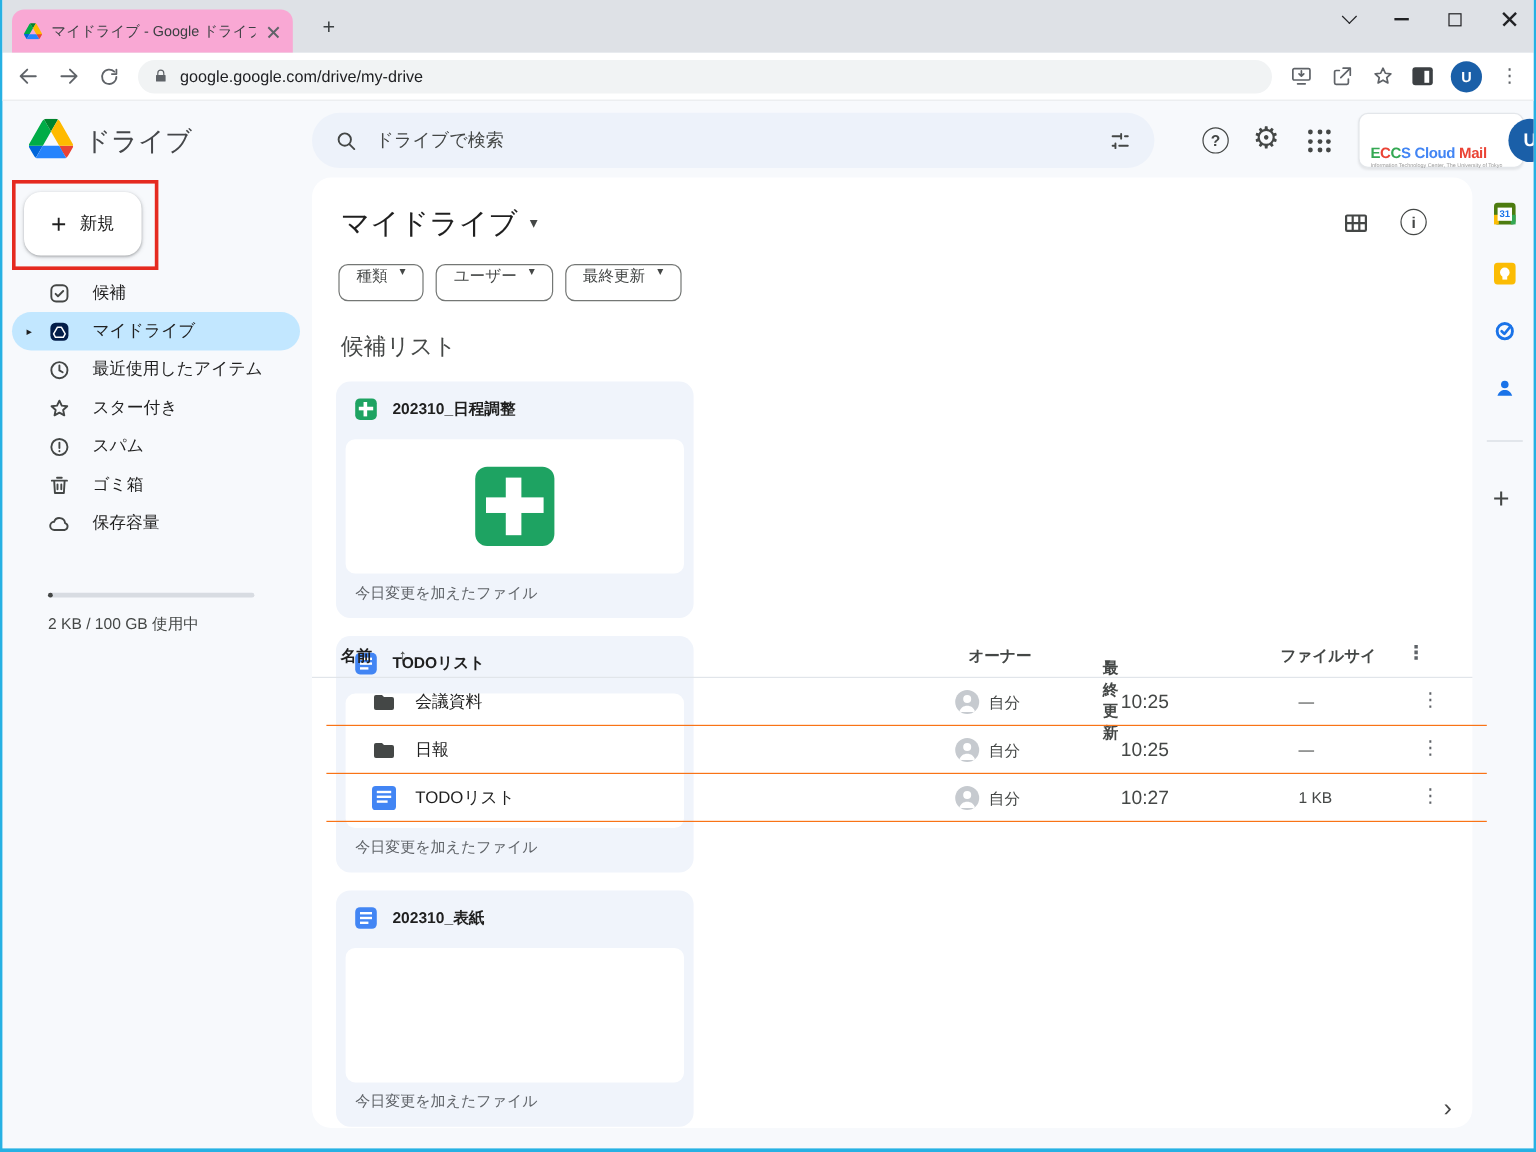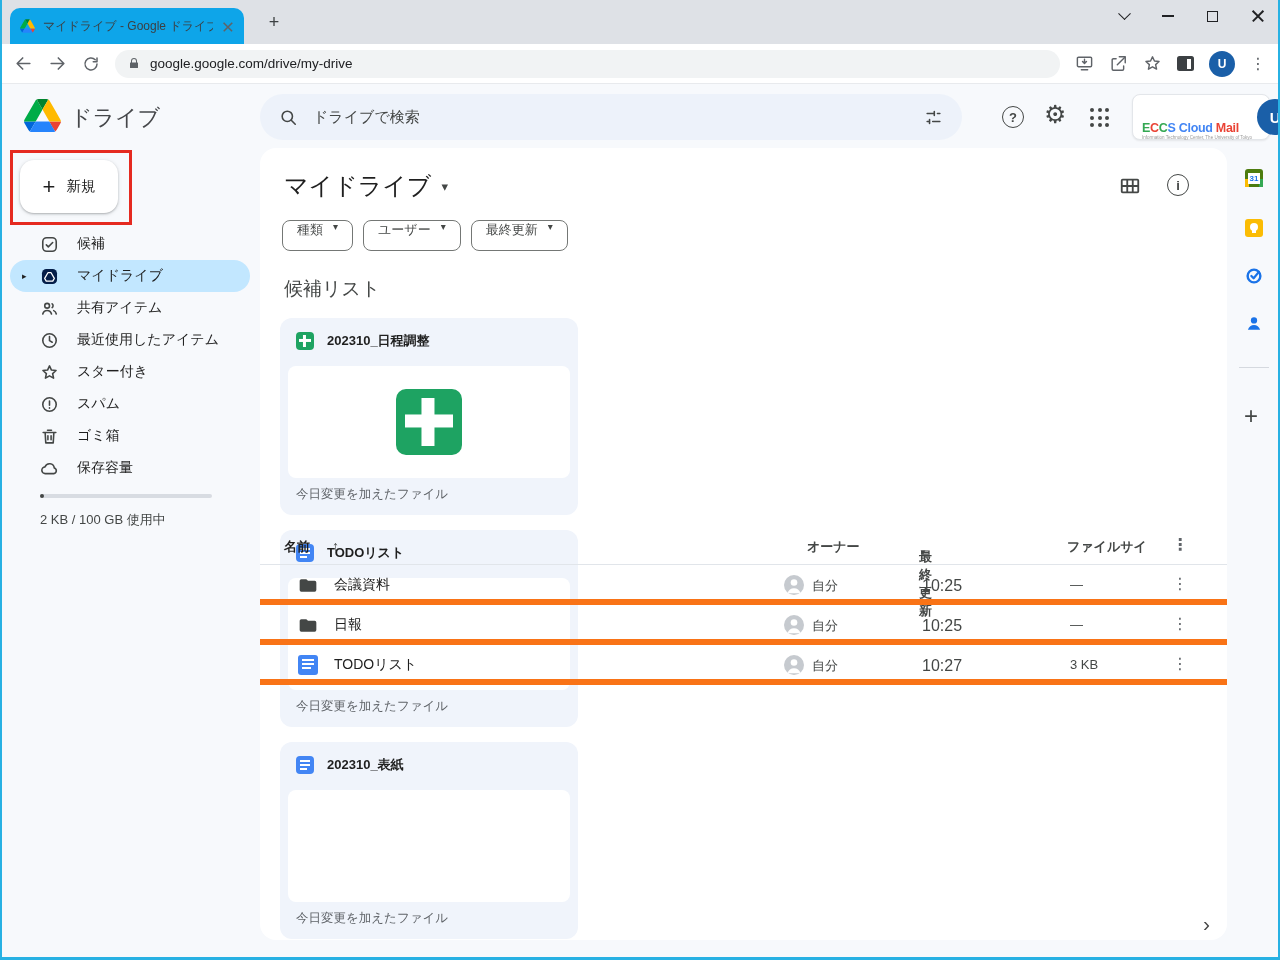--- a/index.html
+++ b/index.html
@@ -3,21 +3,21 @@
 <meta charset="utf-8">
 <style>
   * { margin:0; padding:0; box-sizing:border-box; }
   html,body { width:1280px; height:960px; }
   body { font-family:"Liberation Sans","DejaVu Sans",sans-serif; color:#1f1f1f; }
   .screen { position:relative; width:1280px; height:960px; background:#f7f9fc; overflow:hidden;
             border-left:2px solid #27b1e3; border-right:2px solid #27b1e3; border-bottom:3px solid #27b1e3; }
 
   
   .tabstrip { position:absolute; left:0; top:0; width:100%; height:44px; background:#dee1e6; }
-  .tab { position:absolute; left:8px; top:8px; width:234px; height:36px; background:#0ea5e9;
+  .tab { position:absolute; left:8px; top:8px; width:234px; height:36px; background:#f9a8d4;
          border-radius:10px 10px 0 0; display:flex; align-items:center; padding:0 10px; gap:8px;text-align:center; }
   .tab-title { flex:1; font-size:12px; color:#3c4043; white-space:nowrap; overflow:hidden; }
   .newtab-btn { position:absolute; left:260px; top:10px; font-size:18px; color:#3c4043; width:24px; height:24px;
                 display:flex; align-items:center; justify-content:center; }
   .win-controls { position:absolute; right:14px; top:0; height:32px; display:flex; align-items:center; gap:33px; }
   .wc-chevron { width:9px; height:9px; border-right:1.7px solid #202124; border-bottom:1.7px solid #202124;
                 transform:rotate(45deg) translate(-2px,-2px); }
   .wc-min { width:12px; height:1.7px; background:#202124; }
   .wc-max { width:11px; height:11px; border:1.7px solid #202124; }
   .x-icon { position:relative; width:13px; height:13px; }
@@ -113,21 +113,21 @@
   .tbl-header { position:absolute; left:0; top:380px; width:100%; height:37px; border-bottom:1px solid #e1e5ea;
                 font-size:13px; color:#444746; font-weight:bold; }
   .tbl-header span { position:absolute; top:10px; }
   .th-name { left:24px; color:#1f1f1f; }
   .th-sort { left:72px; font-size:14px; font-weight:normal; }
   .th-owner { left:547px; }
   .th-modified { left:659px; display:flex; align-items:center; gap:6px; }
   .th-mod-caret { font-size:8px; }
   .th-size { left:807px; }
   .th-kebab { left:912px; top:9px !important; }
-  .tbl-row { position:absolute; left:0; width:100%; height:40px; border-bottom:6px solid #f97316; }
+  .tbl-row { position:absolute; left:12px; width:100%; height:40px; border-bottom:1px solid #f97316; }
   .row-1 { top:417px; } .row-2 { top:457px; } .row-3 { top:497px; }
   .row-ic { position:absolute; left:38px; top:10px; width:20px; height:20px; }
   .row-name { position:absolute; left:74px; top:11px; font-size:14px; color:#1f1f1f; }
   .owner-avatar { position:absolute; left:524px; top:10px; width:20px; height:20px; border-radius:50%;
                   background:#c6cacf; overflow:hidden; }
   .row-owner { position:absolute; left:552px; top:12px; font-size:13px; color:#444746; }
   .row-time { position:absolute; left:662px; top:12px; font-size:16px; color:#444746; }
   .row-size { position:absolute; left:810px; top:12px; font-size:13px; color:#444746; }
   .row-kebab { position:absolute; left:912px; top:11px; }
 
@@ -270,29 +270,20 @@
     <div class="nav-item active">
       <span class="nav-caret">▸</span>
       <svg class="nav-ic" viewBox="0 0 24 24">
           <rect x="2.5" y="2.5" width="19" height="19" rx="5.5" fill="#041e49"></rect>
           <path d="M10 7.2h4l4.1 7.1-2 3.5H7.9l-2-3.5z" fill="none" stroke="#fff" stroke-width="1.6" stroke-linejoin="round"></path>
         </svg>
       <span>マイドライブ</span>
     </div>
     <div class="nav-item">
       <svg class="nav-ic" viewBox="0 0 24 24" fill="none" stroke="#444746" stroke-width="2" stroke-linecap="round">
-          <circle cx="9" cy="8.5" r="3"></circle>
-          <path d="M3.5 19c.8-3 3-4.5 5.5-4.5s4.7 1.5 5.5 4.5"></path>
-          <path d="M15.3 6.1a3 3 0 0 1 0 4.8"></path>
-          <path d="M17.3 14.7c1.7.7 2.8 2.1 3.3 4.3"></path>
-        </svg>
-      <span>共有アイテム</span>
-    </div>
-    <div class="nav-item">
-      <svg class="nav-ic" viewBox="0 0 24 24" fill="none" stroke="#444746" stroke-width="2" stroke-linecap="round">
           <circle cx="12" cy="12" r="8.5"></circle>
           <path d="M12 7v5.2l3.4 2"></path>
         </svg>
       <span>最近使用したアイテム</span>
     </div>
     <div class="nav-item">
       <svg class="nav-ic" viewBox="0 0 24 24" fill="none" stroke="#444746" stroke-width="2" stroke-linejoin="round">
           <path d="M12 3.6l2.47 5.3 5.8.62-4.33 3.9 1.2 5.7L12 16.2l-5.14 2.92 1.2-5.7-4.33-3.9 5.8-.62z"></path>
         </svg>
       <span>スター付き</span>
@@ -436,21 +427,21 @@
           <i></i>
           <i></i>
         </span>
       <span class="row-name">TODOリスト</span>
       <span class="owner-avatar"><svg viewBox="0 0 24 24" width="20" height="20">
             <circle cx="12" cy="9" r="4" fill="#fff"></circle>
             <path d="M4 22c1.3-4.2 4.3-6.2 8-6.2s6.7 2 8 6.2z" fill="#fff"></path>
           </svg></span>
       <span class="row-owner">自分</span>
       <span class="row-time">10:27</span>
-      <span class="row-size">3 KB</span>
+      <span class="row-size">1 KB</span>
       <span class="kebab row-kebab">⋮</span>
     </div>
   </div>
 
   <span class="rail-ic rail-cal">
     <span class="cal-y"></span>
       <span class="cal-g"></span>
       <span class="cal-inner">31</span>
   </span>
   <span class="rail-ic rail-keep"></span>

